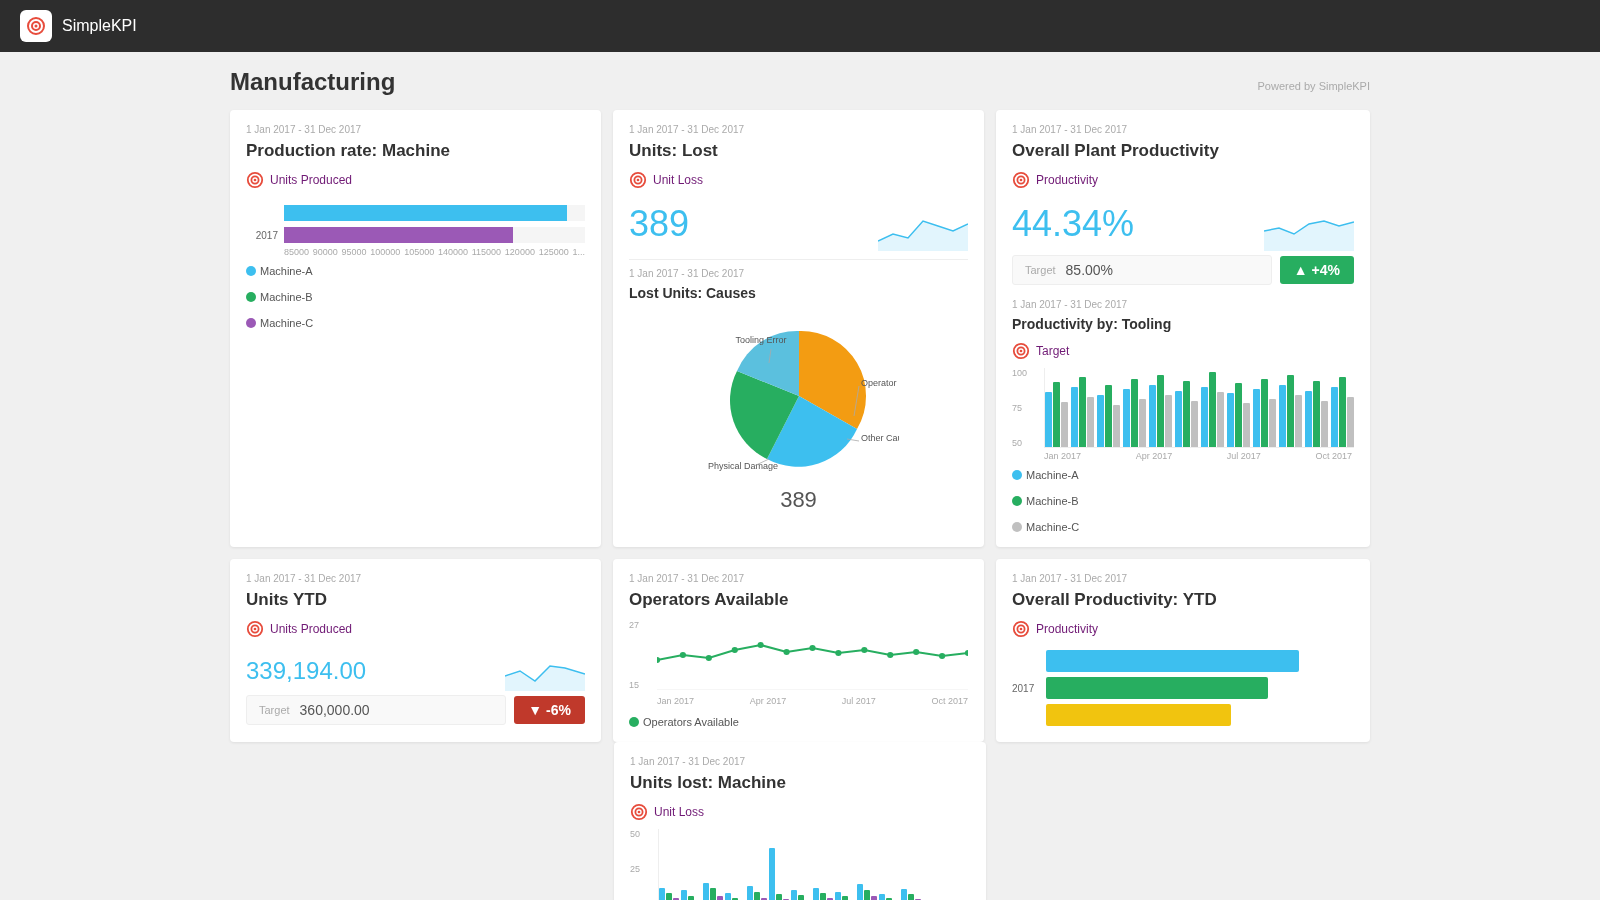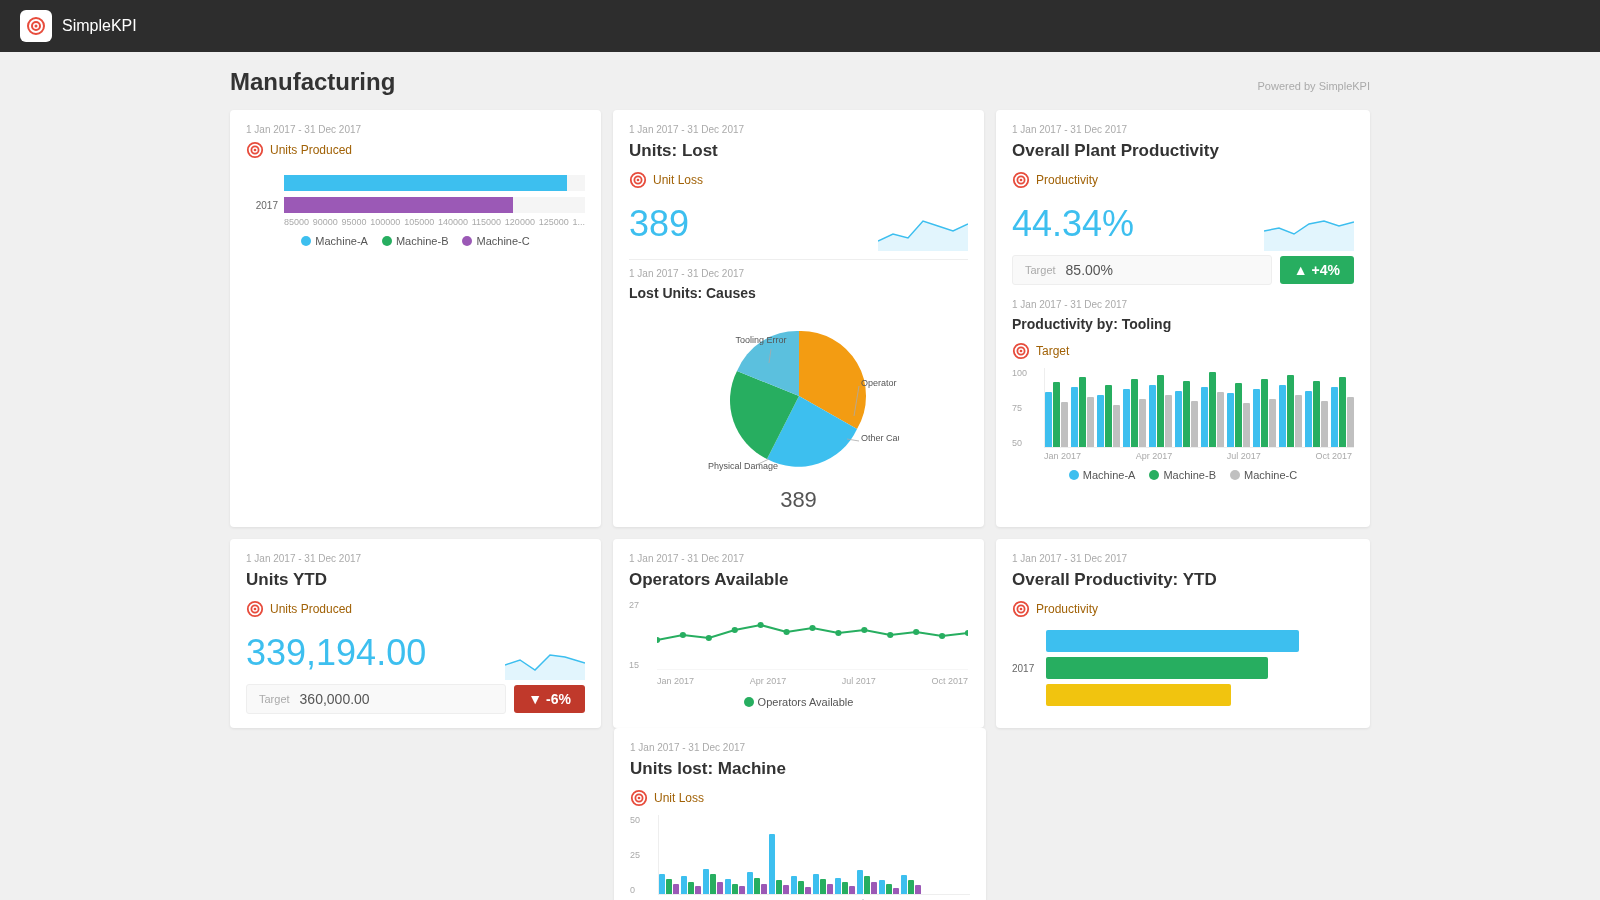--- a/index.html
+++ b/index.html
@@ -59,44 +59,44 @@
 
     .kpi-label {
       display: flex;
       align-items: center;
       gap: 6px;
       margin-bottom: 8px;
     }
     .kpi-icon {
       width: 18px; height: 18px;
     }
-    .kpi-label-text { font-size: 12px; color: #a16207; }
+    .kpi-label-text { font-size: 12px; color: #701a75; }
 
     
     .hbar-chart { width: 100%; margin: 6px 0; }
     .hbar-row { display: flex; align-items: center; margin-bottom: 4px; }
     .hbar-label { font-size: 11px; color: #666; width: 32px; text-align: right; margin-right: 6px; }
     .hbar-track { flex: 1; height: 16px; background: #f5f5f5; position: relative; }
     .hbar-fill { height: 100%; }
     .hbar-axis {
       display: flex;
       justify-content: space-between;
       font-size: 9px;
       color: #aaa;
       margin-top: 2px;
       padding-left: 38px;
     }
 
-    .legend { display: flex; gap: 14px; margin-top: 8px; justify-content: center; }
+    .legend { display: flex; gap: 14px; margin-top: 8px; justify-content: center; flex-direction: column; }
     .legend-item { display: flex; align-items: center; gap: 4px; font-size: 11px; color: #555; }
     .legend-dot { width: 10px; height: 10px; border-radius: 50%; }
 
     
     .big-number { font-size: 36px; font-weight: 300; color: #3dbfef; margin: 6px 0; }
-    .big-number-sm { font-size: 36px; }
+    .big-number-sm { font-size: 24px; }
 
     
     .sparkline-row {
       display: flex;
       align-items: flex-end;
       justify-content: space-between;
       gap: 10px;
     }
 
     .target-row {
@@ -157,20 +157,21 @@
 <div class="page-container">
   <div class="page-header">
     <h1 class="page-title">Manufacturing</h1>
     <span class="powered-by">Powered by SimpleKPI</span>
   </div>
 
   <div class="dashboard-grid">
 
     <div class="card">
       <div class="card-date">1 Jan 2017 - 31 Dec 2017</div>
+      <div class="card-title">Production rate: Machine</div>
       <div class="kpi-label">
         <svg class="kpi-icon" viewBox="0 0 20 20">
           <circle cx="10" cy="10" r="8" fill="none" stroke="#e74c3c" stroke-width="2"></circle>
           <circle cx="10" cy="10" r="4" fill="none" stroke="#e74c3c" stroke-width="2"></circle>
           <circle cx="10" cy="10" r="1.5" fill="#e74c3c"></circle>
         </svg>
         <span class="kpi-label-text">Units Produced</span>
       </div>
 
       <div class="hbar-chart" style="margin-top:16px;">

